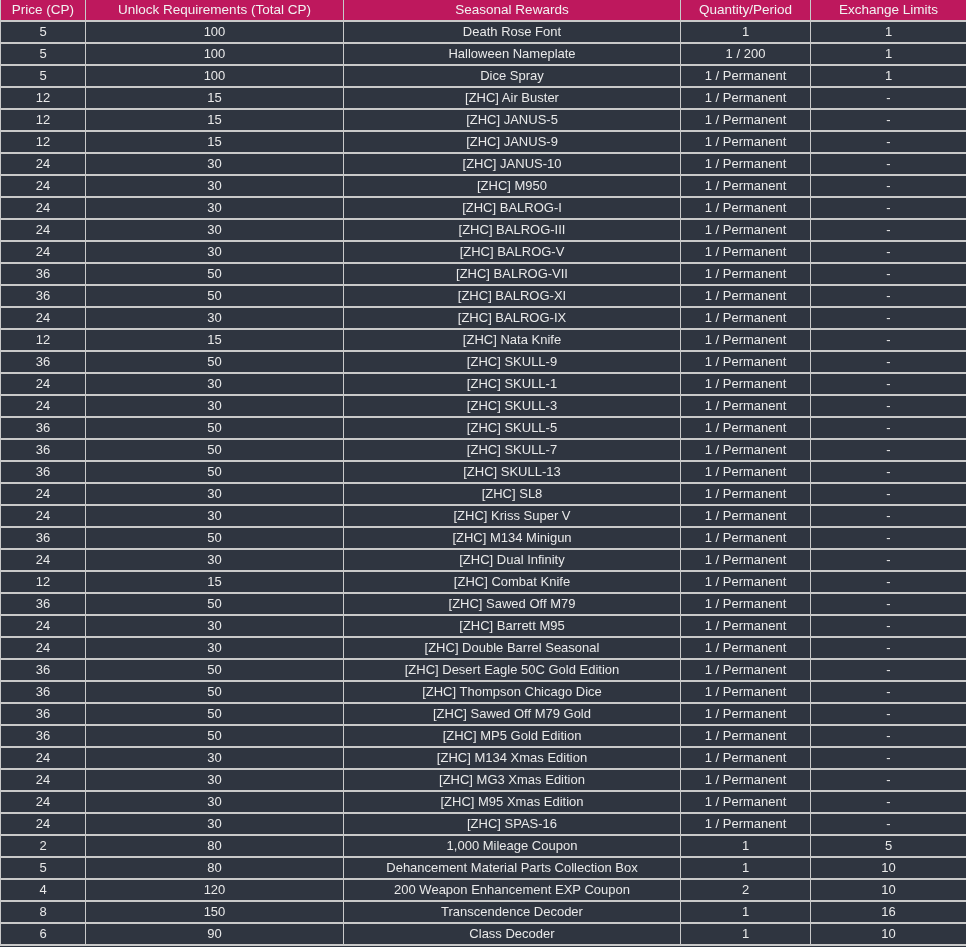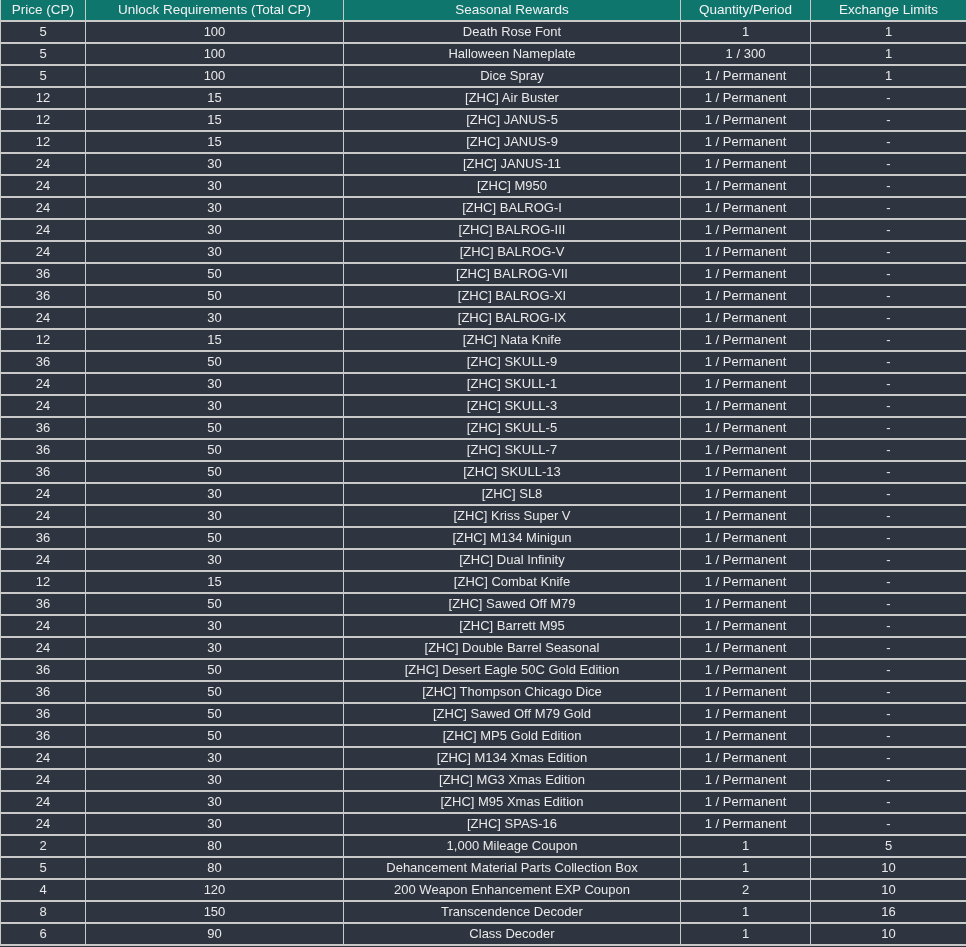--- a/index.html
+++ b/index.html
@@ -23,21 +23,21 @@
     font-weight: normal;
     font-size: 13px;
     white-space: nowrap;
     overflow: hidden;
     border-left: 1px solid #c9c9c9;
     border-right: 1px solid #c9c9c9;
     border-top: 2px solid #c9c9c9;
     border-bottom: 2px solid #c9c9c9;
   }
   table.rewards th {
-    background: #0f766e;
+    background: #be185d;
     color: #f2f2f2;
     font-size: 13.5px;
     border-top: none;
   }
   table.rewards td {
     background: #2f3540;
     color: #e9e9e9;
   }
   col.c-price   { width: 85px;  }
   col.c-unlock  { width: 258px; }
@@ -70,21 +70,21 @@
         <td>5</td>
         <td>100</td>
         <td>Death Rose Font</td>
         <td>1</td>
         <td>1</td>
       </tr>
       <tr>
         <td>5</td>
         <td>100</td>
         <td>Halloween Nameplate</td>
-        <td>1 / 300</td>
+        <td>1 / 200</td>
         <td>1</td>
       </tr>
       <tr>
         <td>5</td>
         <td>100</td>
         <td>Dice Spray</td>
         <td>1 / Permanent</td>
         <td>1</td>
       </tr>
       <tr>
@@ -104,21 +104,21 @@
       <tr>
         <td>12</td>
         <td>15</td>
         <td>[ZHC] JANUS-9</td>
         <td>1 / Permanent</td>
         <td>-</td>
       </tr>
       <tr>
         <td>24</td>
         <td>30</td>
-        <td>[ZHC] JANUS-11</td>
+        <td>[ZHC] JANUS-10</td>
         <td>1 / Permanent</td>
         <td>-</td>
       </tr>
       <tr>
         <td>24</td>
         <td>30</td>
         <td>[ZHC] M950</td>
         <td>1 / Permanent</td>
         <td>-</td>
       </tr>

